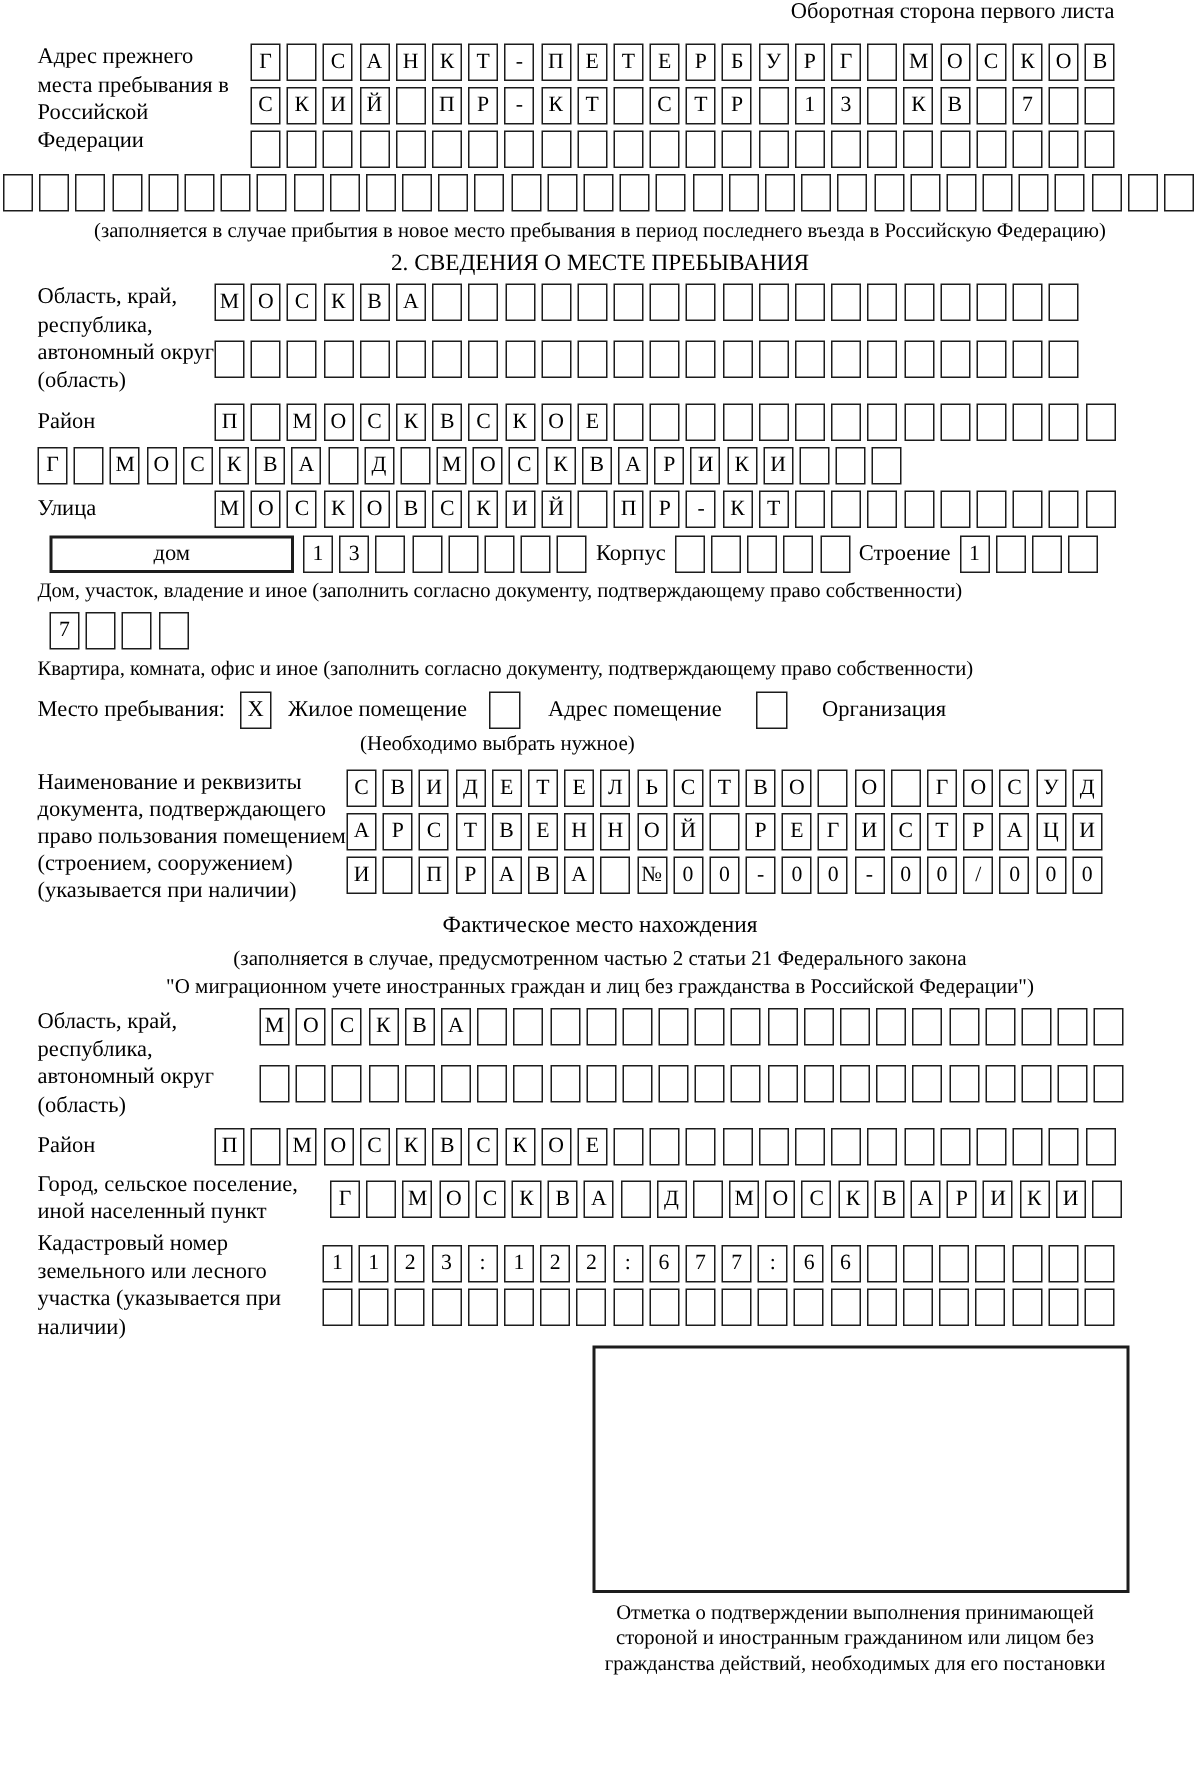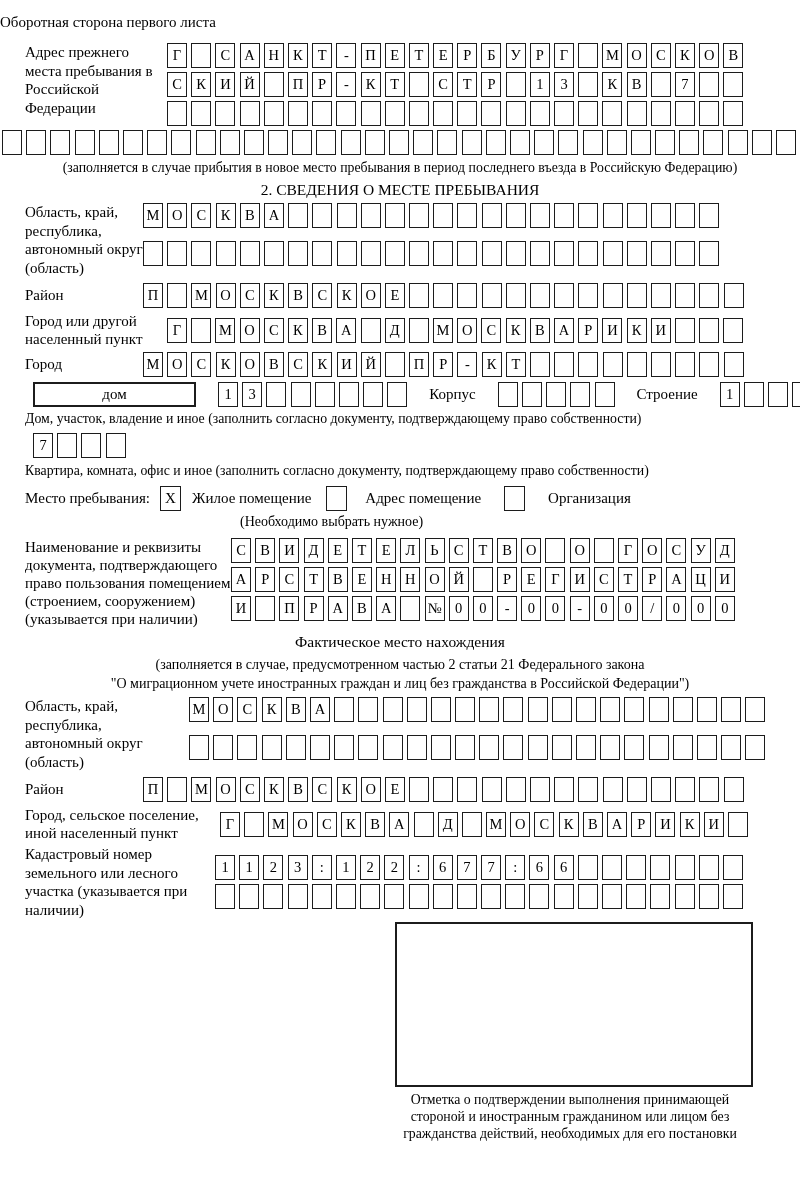--- a/index.html
+++ b/index.html
@@ -1,21 +1,21 @@
 <!DOCTYPE html>
 <html lang="ru"><head>
 <meta charset="utf-8">
 <style>
   html,body{margin:0;padding:0;}
   body{
     width:800px;height:1180px;overflow:hidden;background:#fff;color:#000;
     font-family:"Liberation Serif","DejaVu Serif",serif;font-size:15px;
     -webkit-font-smoothing:antialiased;
   }
-  .note-top{padding-top:14px;padding-right:57px;font-size:15px;}
+  .note-top{padding-right:57px;text-align:right;font-size:15px;margin-left:25px;}
   .row{display:flex;align-items:center;}
   .row.top{align-items:flex-start;}
   .lbl{line-height:18.5px;font-size:15px;flex:0 0 auto;}
   .cells{display:flex;gap:4.2px;flex:0 0 auto;}
   .cellcol{display:flex;flex-direction:column;gap:4px;}
   .cellcol.spread{gap:13px;}
   .cell{
     width:20px;height:25px;box-sizing:border-box;border:1.7px solid #1c1c1c;
     display:flex;align-items:center;justify-content:center;
     font-size:14.5px;line-height:1;flex:0 0 auto;background:#fff;
@@ -40,21 +40,21 @@
   .w-ulitsa{width:118px;}
   .w-doc{width:206px;line-height:18px;}
   .w-obl2{width:148px;}
   .w-gorod2{width:195px;line-height:18px;}
   .w-cad{width:190px;}
   
   .ml35{margin-left:25px;}
   .ml33{margin-left:33px;}
   .ml2{margin-left:2px;}
   .mt2{margin-top:2px;}.mt3{margin-top:3px;}.mt4{margin-top:4px;}
-  .mt5{margin-top:5px;gap:16px;}.mt6{margin-top:6px;}.mt7{margin-top:7px;}.mt8{margin-top:8px;}
+  .mt5{margin-top:5px;}.mt6{margin-top:6px;}.mt7{margin-top:7px;}.mt8{margin-top:8px;}
   .mt12{margin-top:12px;}
   .inline-lbl{margin:0 6px;font-size:15px;flex:0 0 auto;}
   .opts{display:flex;align-items:center;}
   .opts .gap10{width:10px;}.opts .gap11{width:11px;}.opts .gap15{width:15px;}
   .opts .gap18{width:18px;}.opts .gap23{width:23px;}
   .hint{font-size:14px;margin-left:240px;line-height:17px;}
   .stamp-box{
     margin-left:395px;margin-top:3px;width:358px;height:165px;
     box-sizing:border-box;border:2px solid #1c1c1c;background:#fff;
   }
@@ -272,21 +272,20 @@
       <span class="cell"></span>
       <span class="cell"></span>
       <span class="cell"></span>
       <span class="cell"></span>
       <span class="cell"></span>
       <span class="cell"></span>
     </div>
 </div>
 
 <div class="row ml35 mt4">
-  <div class="lbl w-gorod" style="line-height:18px;">Город или другой населенный пункт</div>
   <div class="cells">
       <span class="cell">Г</span>
       <span class="cell"></span>
       <span class="cell">М</span>
       <span class="cell">О</span>
       <span class="cell">С</span>
       <span class="cell">К</span>
       <span class="cell">В</span>
       <span class="cell">А</span>
       <span class="cell"></span>
@@ -302,21 +301,21 @@
       <span class="cell">И</span>
       <span class="cell">К</span>
       <span class="cell">И</span>
       <span class="cell"></span>
       <span class="cell"></span>
       <span class="cell"></span>
     </div>
 </div>
 
 <div class="row ml35 mt4">
-  <div class="lbl w-ulitsa">Город</div>
+  <div class="lbl w-ulitsa">Улица</div>
   <div class="cells">
       <span class="cell">М</span>
       <span class="cell">О</span>
       <span class="cell">С</span>
       <span class="cell">К</span>
       <span class="cell">О</span>
       <span class="cell">В</span>
       <span class="cell">С</span>
       <span class="cell">К</span>
       <span class="cell">И</span>

